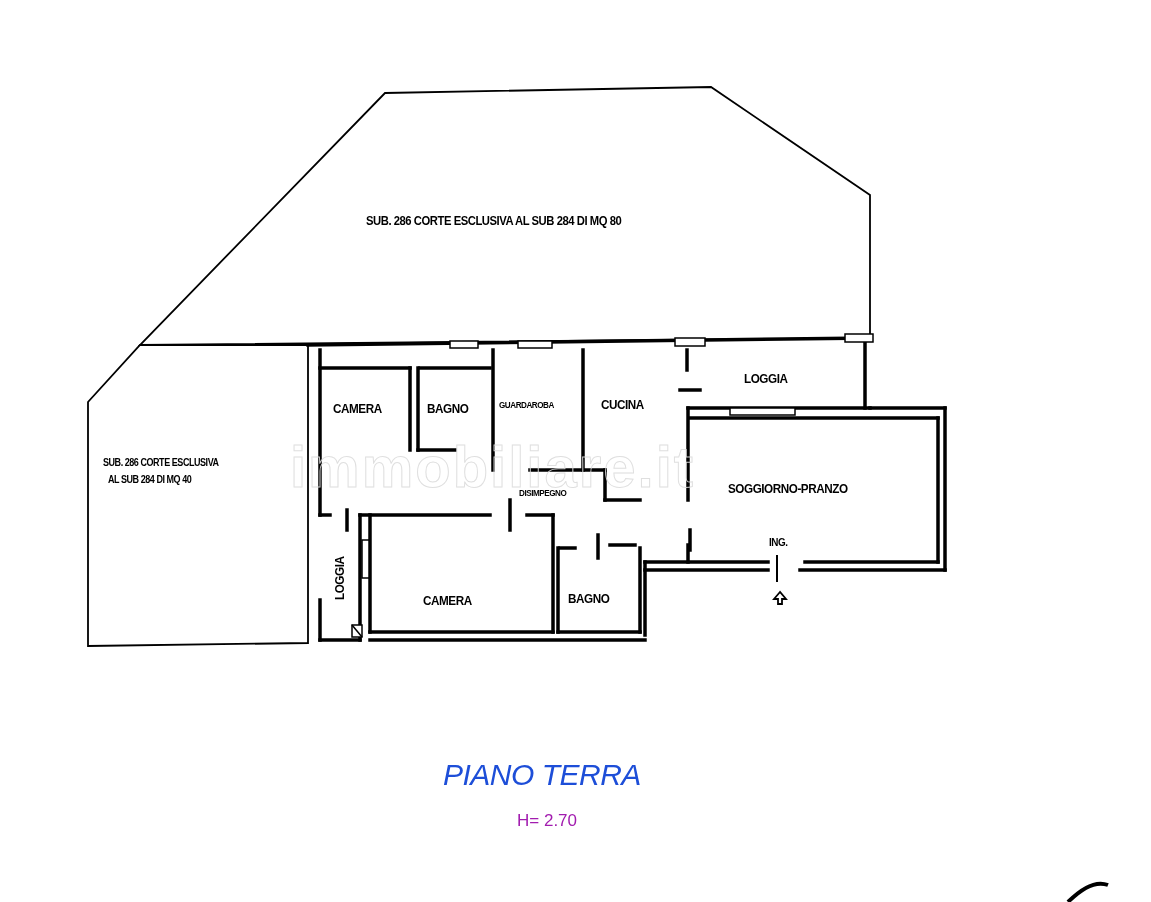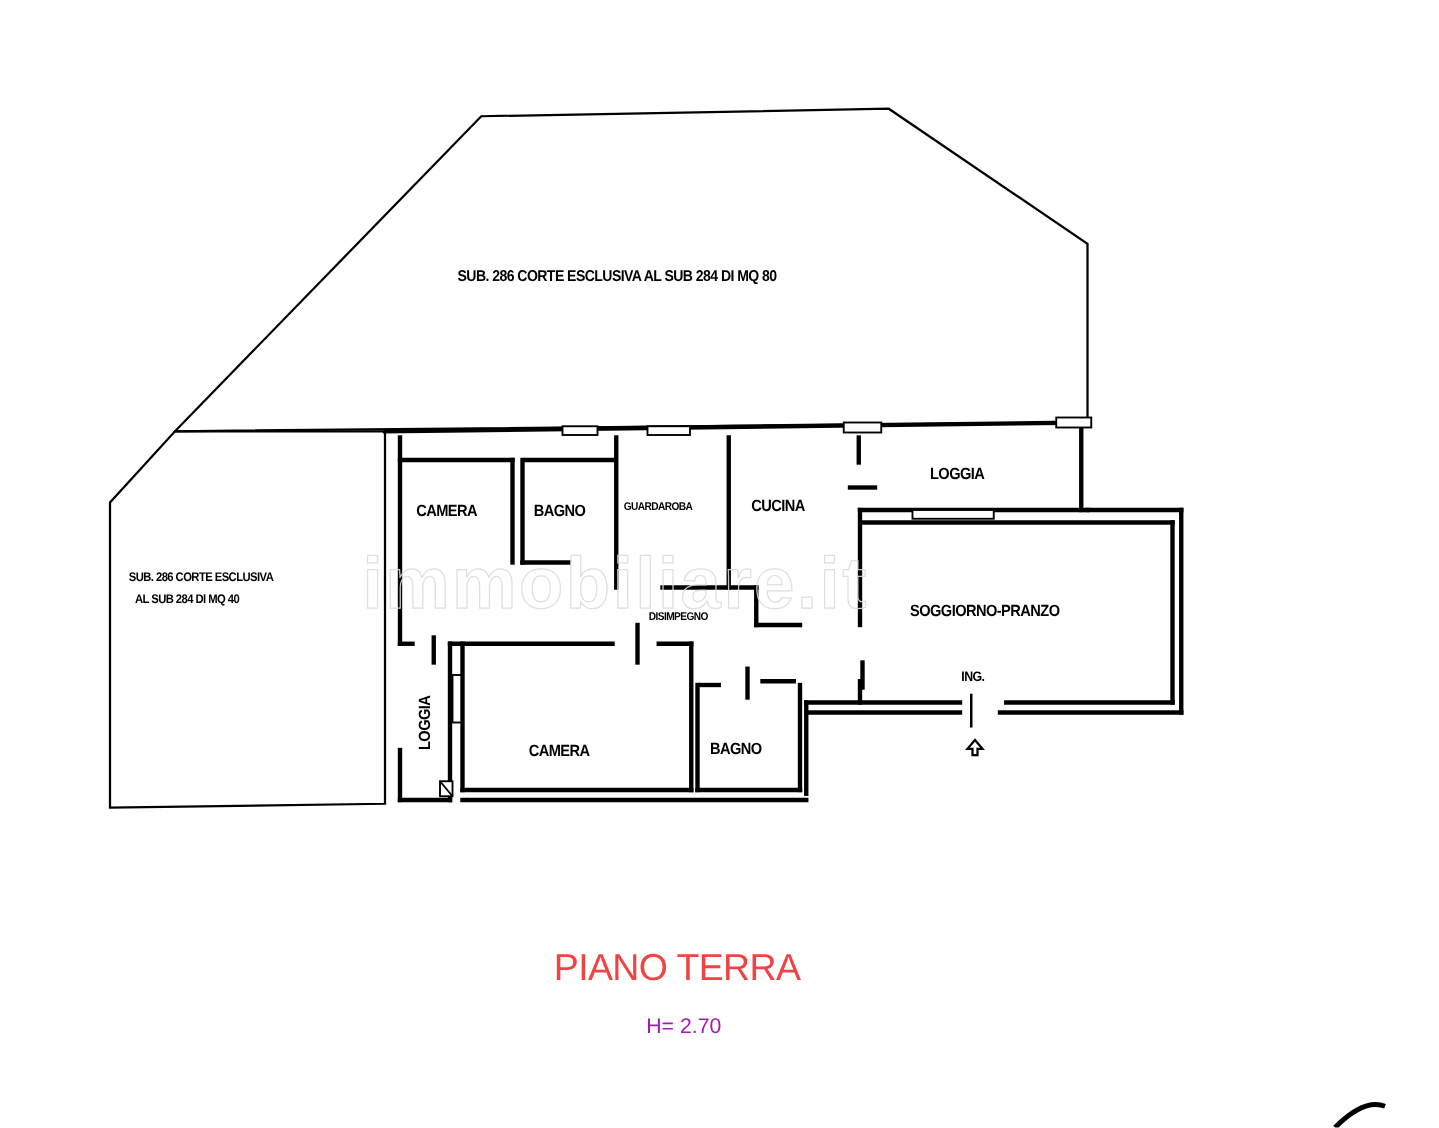--- a/index.html
+++ b/index.html
@@ -5,21 +5,21 @@
   html, body { margin:0; padding:0; background:#ffffff; }
   body { width:1151px; height:902px; position:relative; overflow:hidden; font-family:"Liberation Sans", sans-serif; }
   svg#plan { position:absolute; left:0; top:0; }
   .lbl { position:absolute; font-family:"Liberation Sans", sans-serif; font-weight:bold; color:#000; white-space:nowrap; letter-spacing:-0.5px; transform:scaleX(0.9); transform-origin:left center; }
   .court-top { left:366px; top:214px; font-size:12.5px; }
   .court-left1 { left:103px; top:457px; font-size:10px; }
   .court-left2 { left:108px; top:474px; font-size:10px; }
   .room { font-size:13px; }
   .room-small { font-size:9px; }
   .watermark { position:absolute; left:290px; top:433px; font-size:58px; font-weight:bold; color:transparent; -webkit-text-stroke:1px #dcdcdc; letter-spacing:2px; opacity:0.9; }
-  .title { position:absolute; left:443px; top:758px; font-size:30px; font-weight:normal; color:#ef4444; letter-spacing:-0.5px; }
+  .title { position:absolute; left:443px; top:758px; font-size:30px; font-weight:normal; color:#1d4ed8; letter-spacing:-0.5px;font-style:italic; }
   .subtitle { position:absolute; left:517px; top:811px; font-size:17px; color:#a21caf; }
 </style>
 </head>
 <body>
 
 <svg id="plan" width="1151" height="902" viewBox="0 0 1151 902">
   <g fill="none" stroke="#000" stroke-width="1.8" stroke-linejoin="miter">
 
     <polygon points="385,93 711,87 870,195 870,338 140,345"></polygon>
 

